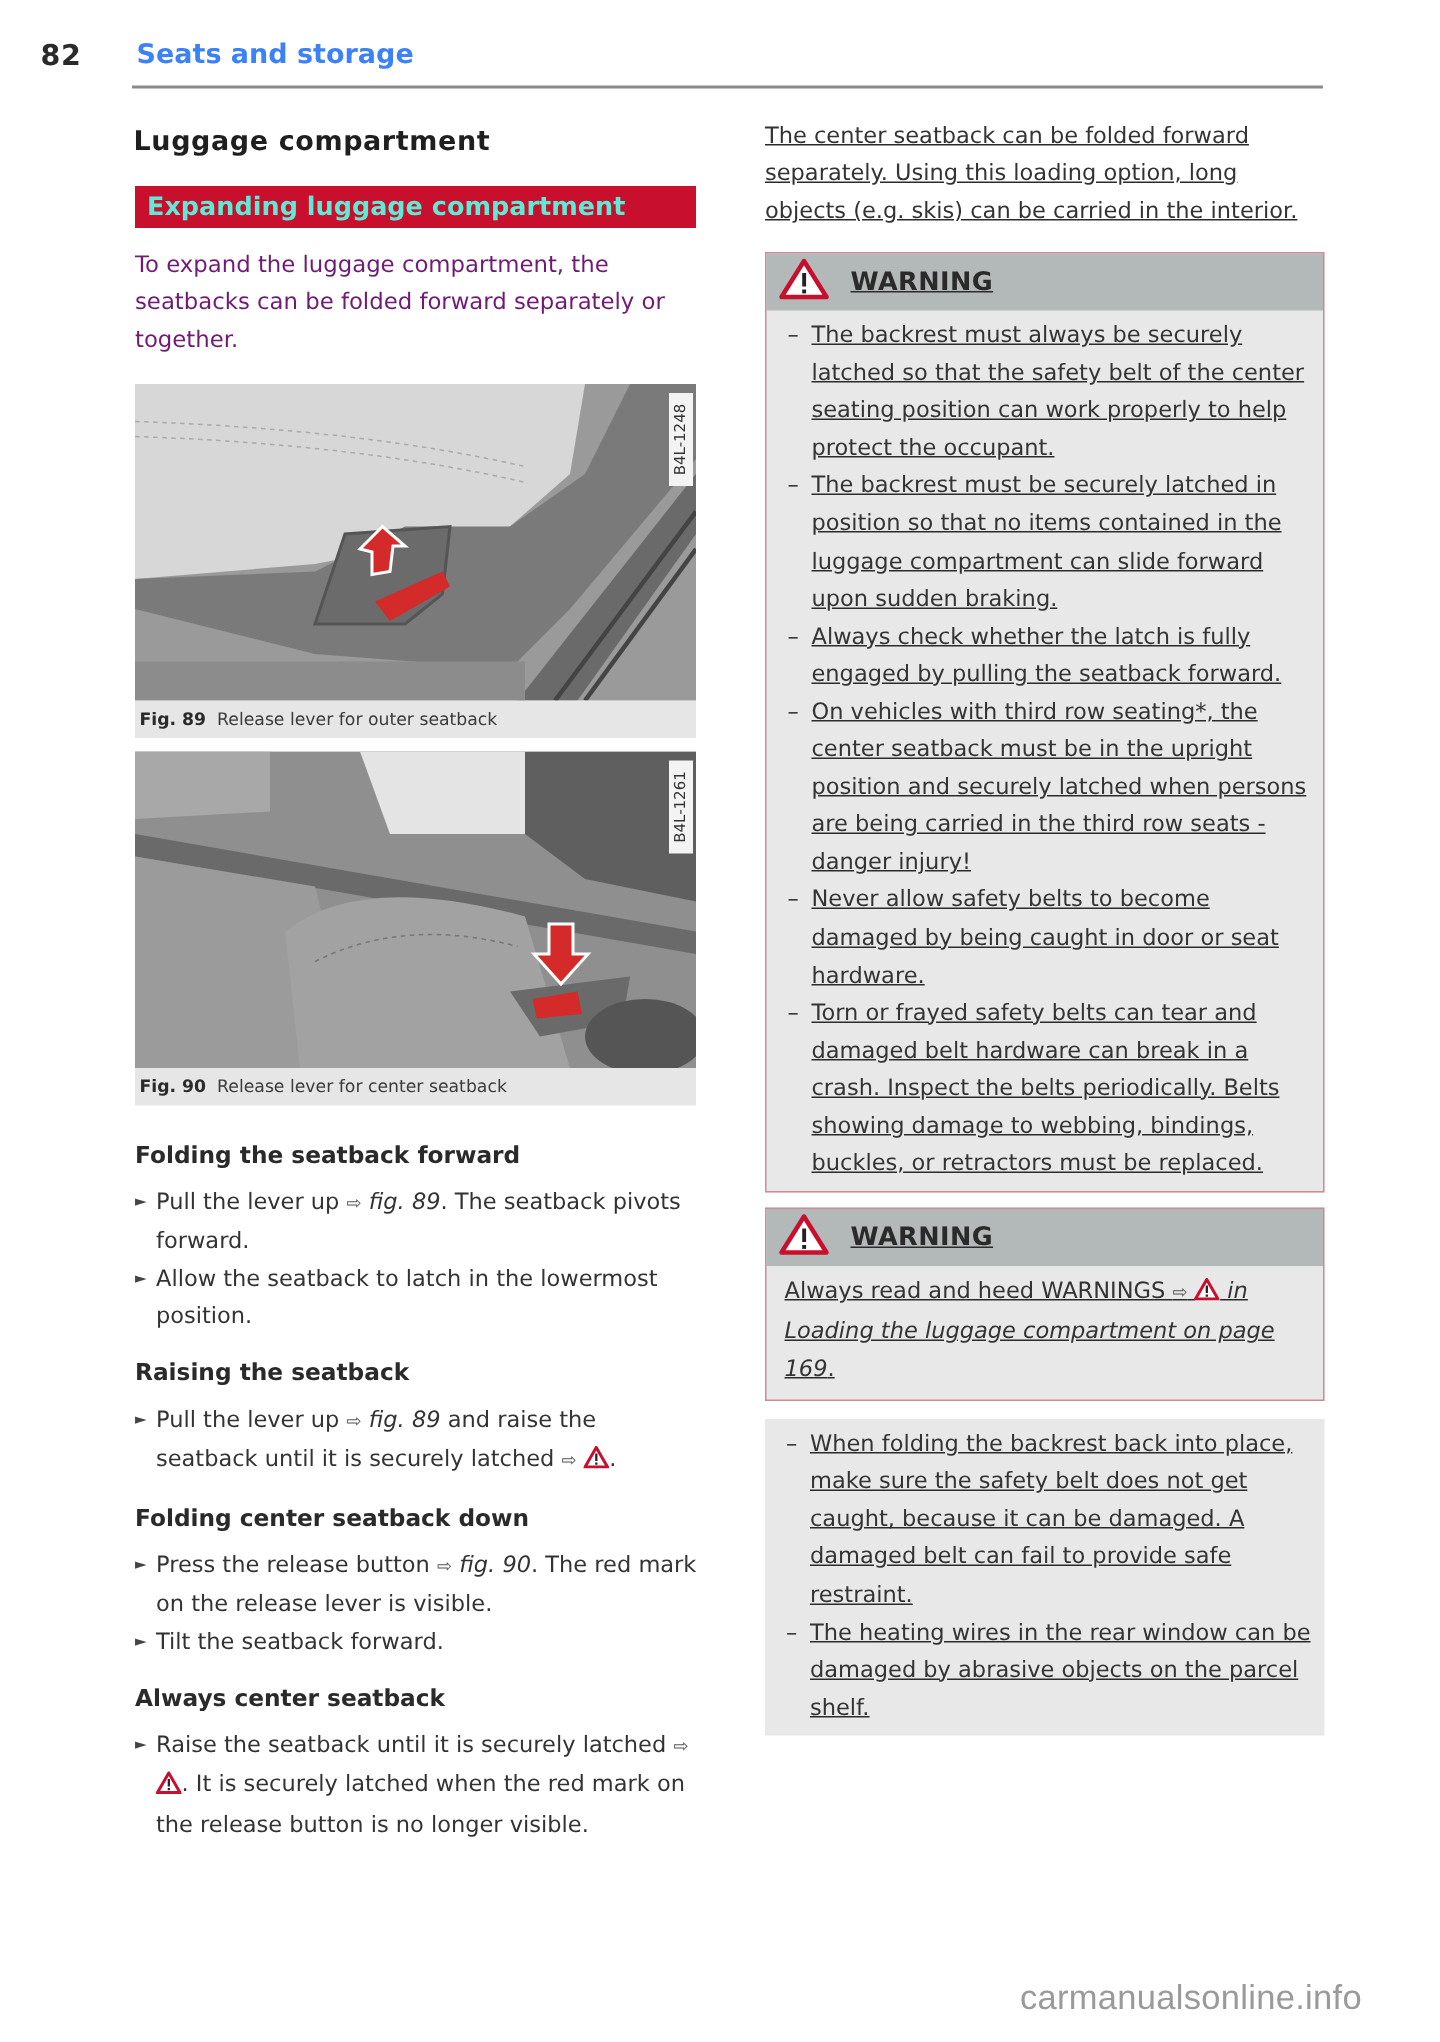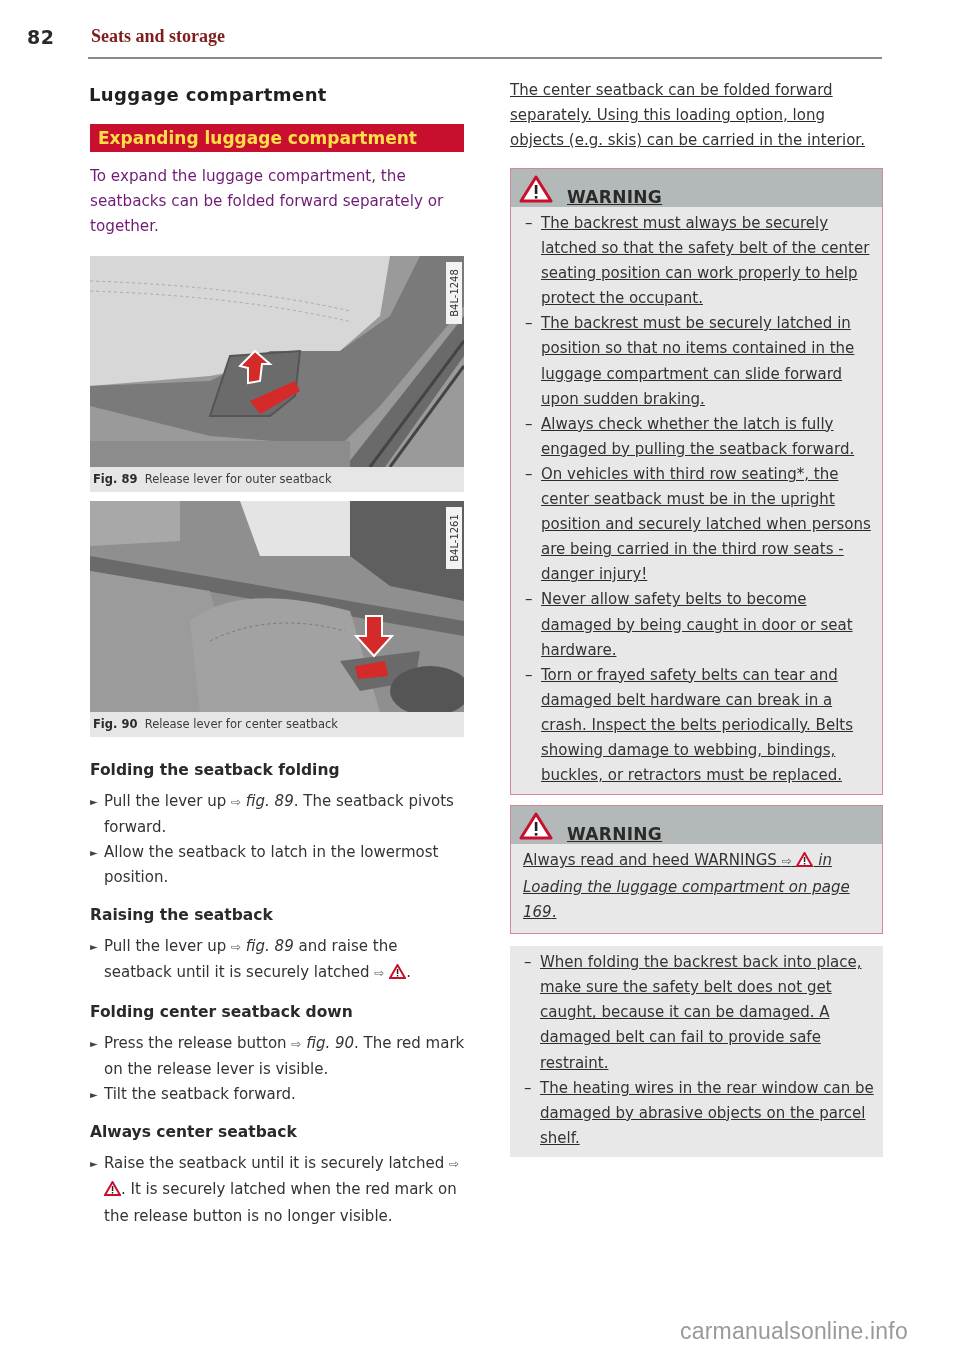--- a/index.html
+++ b/index.html
@@ -1,49 +1,49 @@
 <!DOCTYPE html>
 <html><head>
   <meta charset="utf-8">
   <style>
     * { box-sizing: border-box; margin: 0; padding: 0; }
     html, body { width: 960px; height: 1361px; background: #ffffff; overflow: hidden; }
     body { position: relative; font-family: "DejaVu Sans", "Liberation Sans", sans-serif; color: #2b2b2b; }
 
     .page-header { position: absolute; left: 27px; top: 26px; width: 855px; height: 30px; }
     .page-number { position: absolute; left: 0; top: 0; font-size: 19px; font-weight: bold; color: #2a2a2a; letter-spacing: 0.5px; }
-    .section-title { position: absolute; left: 64px; top: 0; font-size: 18px; font-weight: bold; color: #7f1d1d; font-family: Liberation Serif, serif; }
+    .section-title { position: absolute; left: 64px; top: 0; font-size: 18px; font-weight: bold; color: #3b82f6; }
     .header-rule { position: absolute; left: 61px; top: 31px; width: 794px; height: 2px; background: #8a8a8a; }
 
     .col-left { position: absolute; left: 90px; top: 78px; width: 376px; }
     .col-right { position: absolute; left: 510px; top: 78px; width: 373px; text-decoration: underline; }
 
     .main-title { font-size: 18px; font-weight: bold; color: #1f1f1f; letter-spacing: 0.4px; line-height: 34px; margin-left: -1px; }
-    .red-bar { margin-top: 12px; background: #c8102e; color: #fde047; font-size: 17px; font-weight: bold; height: 28px; line-height: 28px; padding-left: 8px; width: 374px; }
+    .red-bar { margin-top: 12px; background: #c8102e; color: #5eead4; font-size: 17px; font-weight: bold; height: 28px; line-height: 28px; padding-left: 8px; width: 374px; }
     .intro { margin-top: 12px; font-size: 15.2px; line-height: 25px; color: #701a75; }
 
     .figure { margin-top: 17px; width: 374px; background: #e6e6e6; }
     .figure .img { position: relative; height: 211px; overflow: hidden; background: #bdbdbd; }
     .figure .caption { height: 25px; line-height: 24px; font-size: 11.5px; padding-left: 3px; color: #3b3b3b; }
     .figure .caption b { font-weight: bold; color: #2a2a2a; }
     .fig-code { position: absolute; right: 2px; top: 6px; width: 16px; height: 62px; background: #f3f3f3; }
     .fig-code span { position: absolute; left: 50%; top: 50%; transform: translate(-50%, -50%) rotate(-90deg); font-size: 10px; white-space: nowrap; color: #333; }
 
     .subhead { font-size: 15.5px; font-weight: bold; color: #2a2a2a; line-height: 22px; }
     .steps { list-style: none; margin-top: 8px; }
     .steps li { position: relative; padding-left: 14px; font-size: 15px; line-height: 25px; color: #333; }
     .steps li .bullet { position: absolute; left: 0; top: 0; font-size: 10px; color: #444; }
     .ref { font-style: italic; }
     .arrow-ref { font-size: 12px; color: #555; }
     .warn-inline { display: inline-block; vertical-align: -2px; }
 
     .para { font-size: 15px; line-height: 25px; color: #333; }
 
     .box { border: 1px solid #cf8a93; background: #e8e8e8; }
-    .box .box-head { height: 38px; background: #b3b8b8; display: flex; align-items: flex-end; padding-left: 8px; }
+    .box .box-head { height: 38px; background: #b3b8b8; display: flex; align-items: center; padding-left: 8px; }
     .box .box-head .label { font-size: 17px; font-weight: bold; color: #2a2a2a; margin-left: 14px; letter-spacing: 0.3px; }
     .box .box-body { padding: 4px 8px 6px 14px; }
     .dash-list { list-style: none; }
     .dash-list li { position: relative; padding-left: 16px; font-size: 15px; line-height: 25.1px; color: #333; }
     .dash-list li .dash { position: absolute; left: 0; top: 0; }
 
     .note-box { border: none; background: #e8e8e8; }
 
     .watermark { position: absolute; left: 680px; top: 1318px; font-family: "Liberation Sans", sans-serif; font-size: 23px; color: #9a9a9a; letter-spacing: 0.2px; }
   </style>
@@ -105,21 +105,21 @@
       <div class="fig-code">
           <span>B4L-1261</span>
         </div>
     </div>
     <div class="caption">
       <b>Fig. 90</b>&nbsp;&nbsp;<span>Release lever for center seatback</span>
     </div>
   </div>
 
   <div style="margin-top:22px;">
-    <h3 class="subhead">Folding the seatback folding</h3>
+    <h3 class="subhead">Folding the seatback forward</h3>
     <ul class="steps">
       <li>
         <span class="bullet">►</span>
         <span>Pull the lever up </span><span class="arrow-ref">⇨</span>&nbsp;<span class="ref">fig. 89</span><span>. The seatback pivots forward.</span>
       </li>
       <li>
         <span class="bullet">►</span>
         <span>Allow the seatback to latch in the lowermost position.</span>
       </li>
     </ul>

